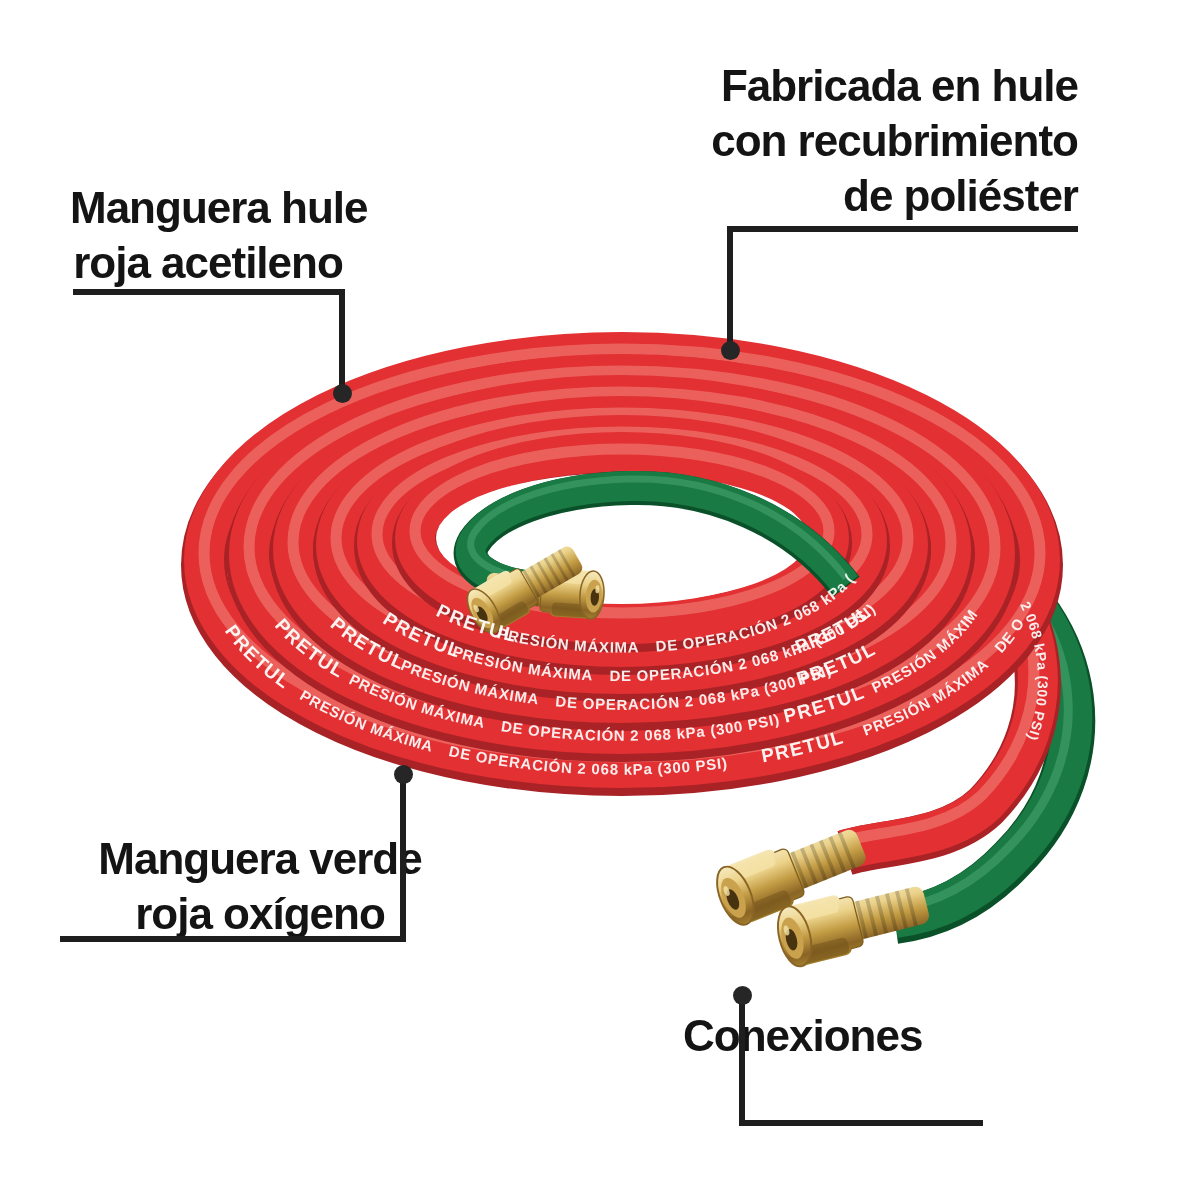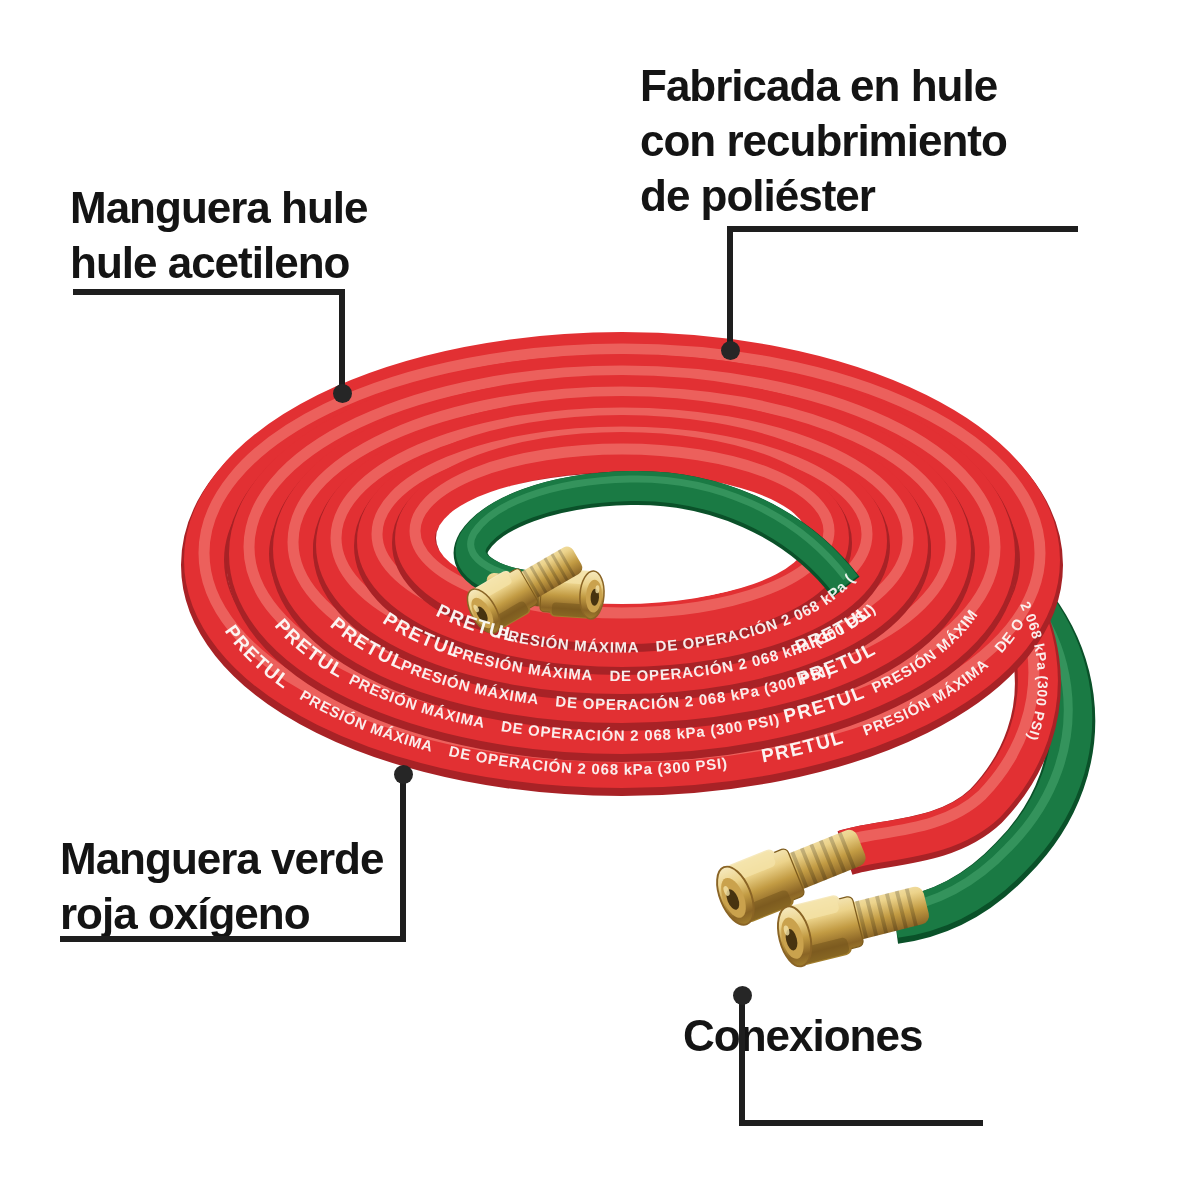--- a/index.html
+++ b/index.html
@@ -148,38 +148,38 @@
 
     <g>
       <use href="#fit" transform="translate(752,889) rotate(-22) scale(1.28)"></use>
       <use href="#fit" transform="translate(812,932) rotate(-14) scale(1.28)"></use>
     </g>
   </svg>
 
   
   <div class="callout" style="left:70px;top:180px;width:276px;text-align:center;">
     <div>Manguera hule</div>
-    <div>hule acetileno</div>
+    <div>roja acetileno</div>
   </div>
   <div class="lead" style="left:73px;top:289px;width:272px;height:6px;"></div>
   <div class="lead" style="left:339px;top:289px;width:6px;height:100px;"></div>
   <div class="dot" style="left:333px;top:384px;"></div>
 
   
-  <div class="callout" style="left:640px;top:58px;width:438px;line-height:55px;">
+  <div class="callout" style="left:640px;top:58px;width:438px;text-align:right;line-height:55px;">
     <div>Fabricada en hule</div>
     <div>con recubrimiento</div>
     <div>de poliéster</div>
   </div>
   <div class="lead" style="left:727px;top:226px;width:351px;height:6px;"></div>
   <div class="lead" style="left:727px;top:226px;width:6px;height:119px;"></div>
   <div class="dot" style="left:721px;top:341px;"></div>
 
   
-  <div class="callout" style="left:60px;top:831px;width:400px;text-align:left;">
+  <div class="callout" style="left:60px;top:831px;width:400px;text-align:center;">
     <div>Manguera verde</div>
     <div>roja oxígeno</div>
   </div>
   <div class="lead" style="left:60px;top:936px;width:346px;height:6px;"></div>
   <div class="lead" style="left:400px;top:777px;width:6px;height:160px;"></div>
   <div class="dot" style="left:394px;top:765px;"></div>
 
   
   <div class="callout" style="left:683px;top:1008px;width:300px;">
     <div>Conexiones</div>

